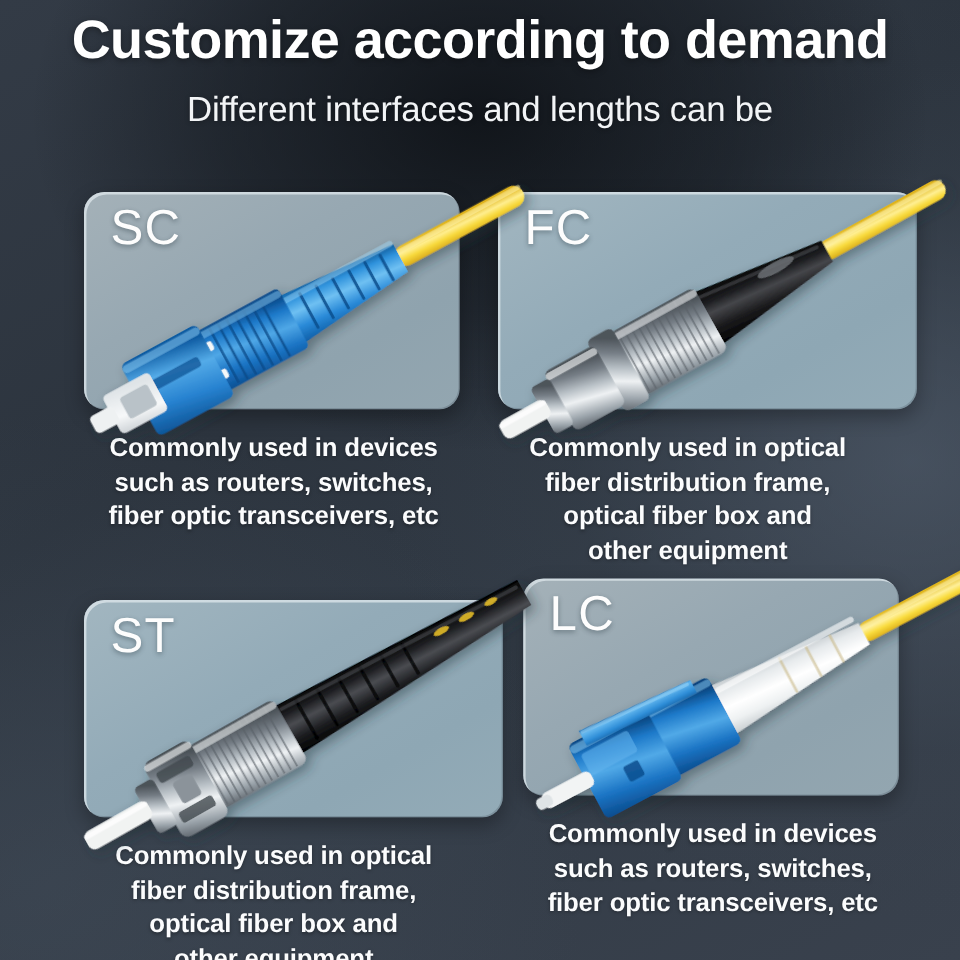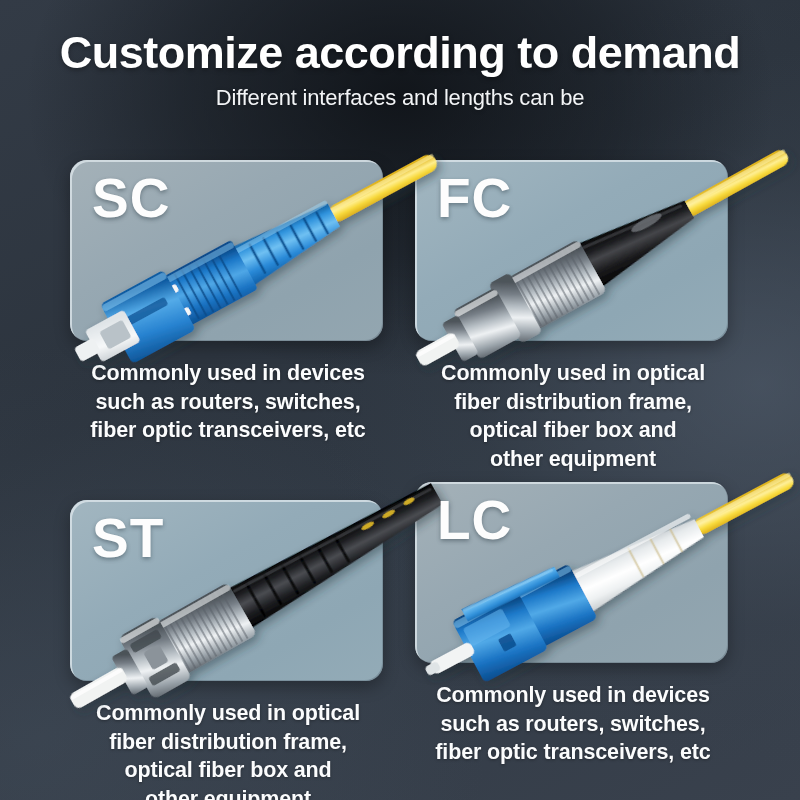--- a/index.html
+++ b/index.html
@@ -22,74 +22,75 @@
       radial-gradient(ellipse 60% 45% at 50% 12%, rgba(10,13,17,0.80) 0%, rgba(14,18,23,0.45) 45%, rgba(20,25,31,0.0) 78%),
       radial-gradient(ellipse 70% 60% at 95% 48%, rgba(86,98,114,0.55) 0%, rgba(60,70,82,0.18) 50%, rgba(0,0,0,0) 80%),
       radial-gradient(ellipse 80% 70% at 5% 92%, rgba(74,85,99,0.35) 0%, rgba(0,0,0,0) 70%),
       linear-gradient(152deg, #333b46 0%, #2c343e 38%, #323b46 62%, #39414d 100%);
   }
 
   
   .header { position: absolute; top: 0; left: 0; width: 800px; text-align: center; }
   .title {
     margin: 0;
-    padding-top: 28px;
+    padding-top: 8px;
     font-size: 45px;
     font-weight: 700;
     color: #ffffff;
     letter-spacing: -0.5px;
     line-height: 1.12;
     text-shadow: 0 2px 5px rgba(0,0,0,0.35);
     white-space: nowrap;
   }
   .subtitle {
-    margin: 6px auto 0;
+    margin: 16px auto 0;
     width: 640px;
-    font-size: 22px;
+    font-size: 29px;
     font-weight: 400;
     color: #f2f4f6;
     line-height: 1.30;
     letter-spacing: -0.2px;
     text-shadow: 0 1px 4px rgba(0,0,0,0.30);
   }
   .subtitle span { display: block; }
 
   
   .grid { position: absolute; top: 160px; left: 0; width: 800px; }
   .cell { position: absolute; width: 344px; }
   .cell.c0 { left: 56px;  top: 0px;   }
   .cell.c1 { left: 401px; top: 0px;   }
   .cell.c2 { left: 56px;  top: 340px; }
-  .cell.c3 { left: 401px; top: 322px; }
+  .cell.c3 { left: 422px; top: 322px; }
 
   .card {
     position: relative;
     margin-left: 14px;
     width: 313px; height: 181px;
     border-radius: 17px;
     background: linear-gradient(150deg, #a4b1b8 0%, #97a8b2 38%, #8fa3ae 72%, #93a6b0 100%);
     box-shadow:
       0 6px 16px rgba(0,0,0,0.30),
       inset 2px 2px 0 rgba(226,234,238,0.72),
       inset -1px -1px 0 rgba(60,72,82,0.25);
     overflow: visible;
   }
   .card.blue {
     background: linear-gradient(150deg, #a2b6c0 0%, #93abb8 40%, #8ea7b4 74%, #93abb7 100%);
+    padding-left: 36px;
   }
   .card-clip {
     position: absolute; inset: 0;
     border-radius: 17px;
     overflow: hidden;
   }
   .card-label {
     position: absolute;
     left: 22px; top: 6px;
-    font-size: 55px;
-    font-weight: 700;
+    font-size: 41px;
+    font-weight: 400;
     color: #fdfdfd;
     letter-spacing: 1px;
     text-shadow: 0 2px 4px rgba(40,55,65,0.45);
     z-index: 6;
   }
 
   
   .art { position: absolute; inset: 0; z-index: 4; pointer-events: none; }
   .art svg { position: absolute; left: -22px; top: -16px; overflow: visible; }
 

